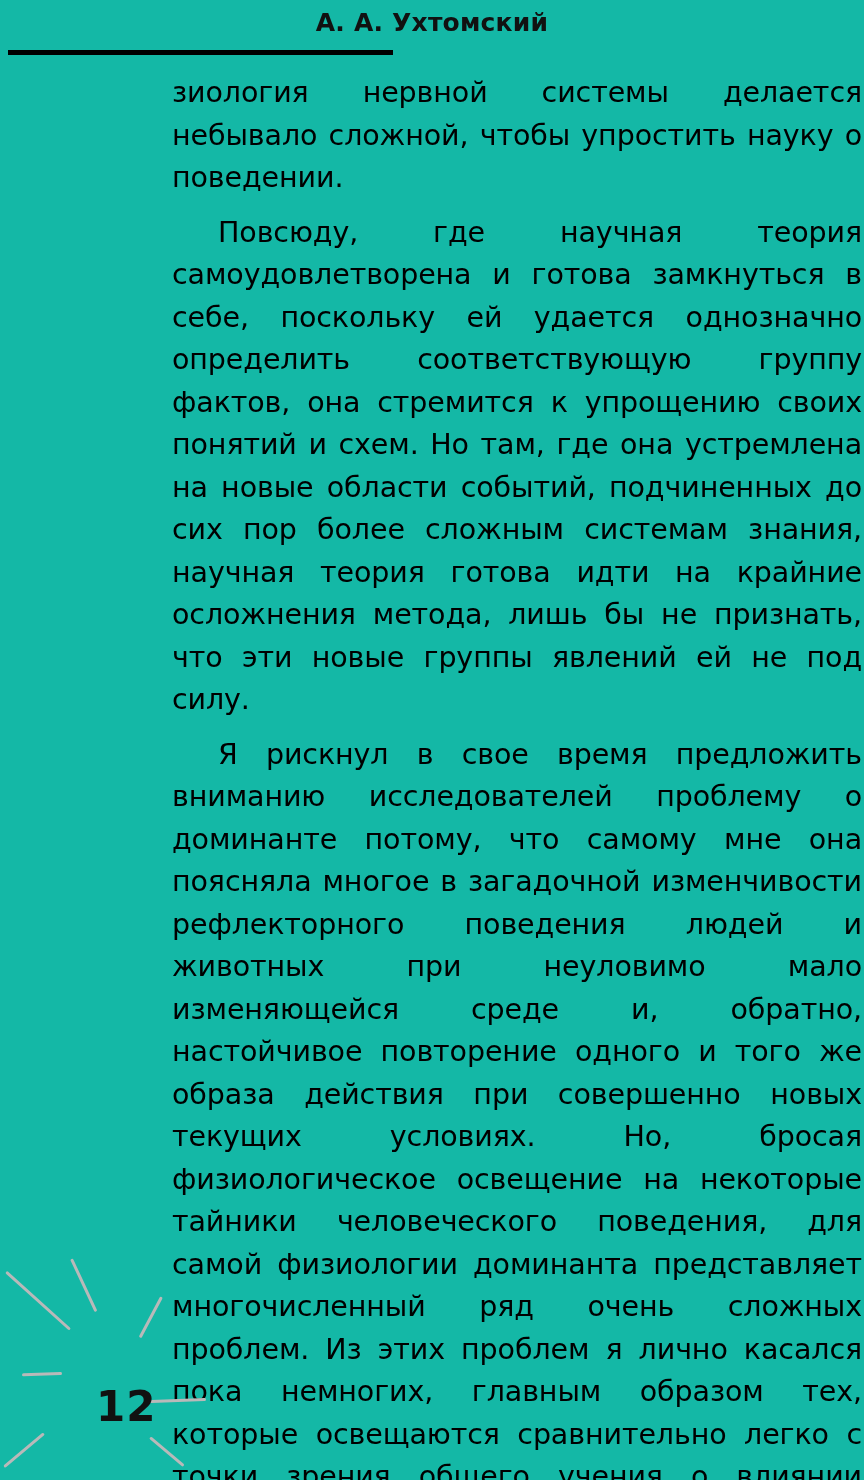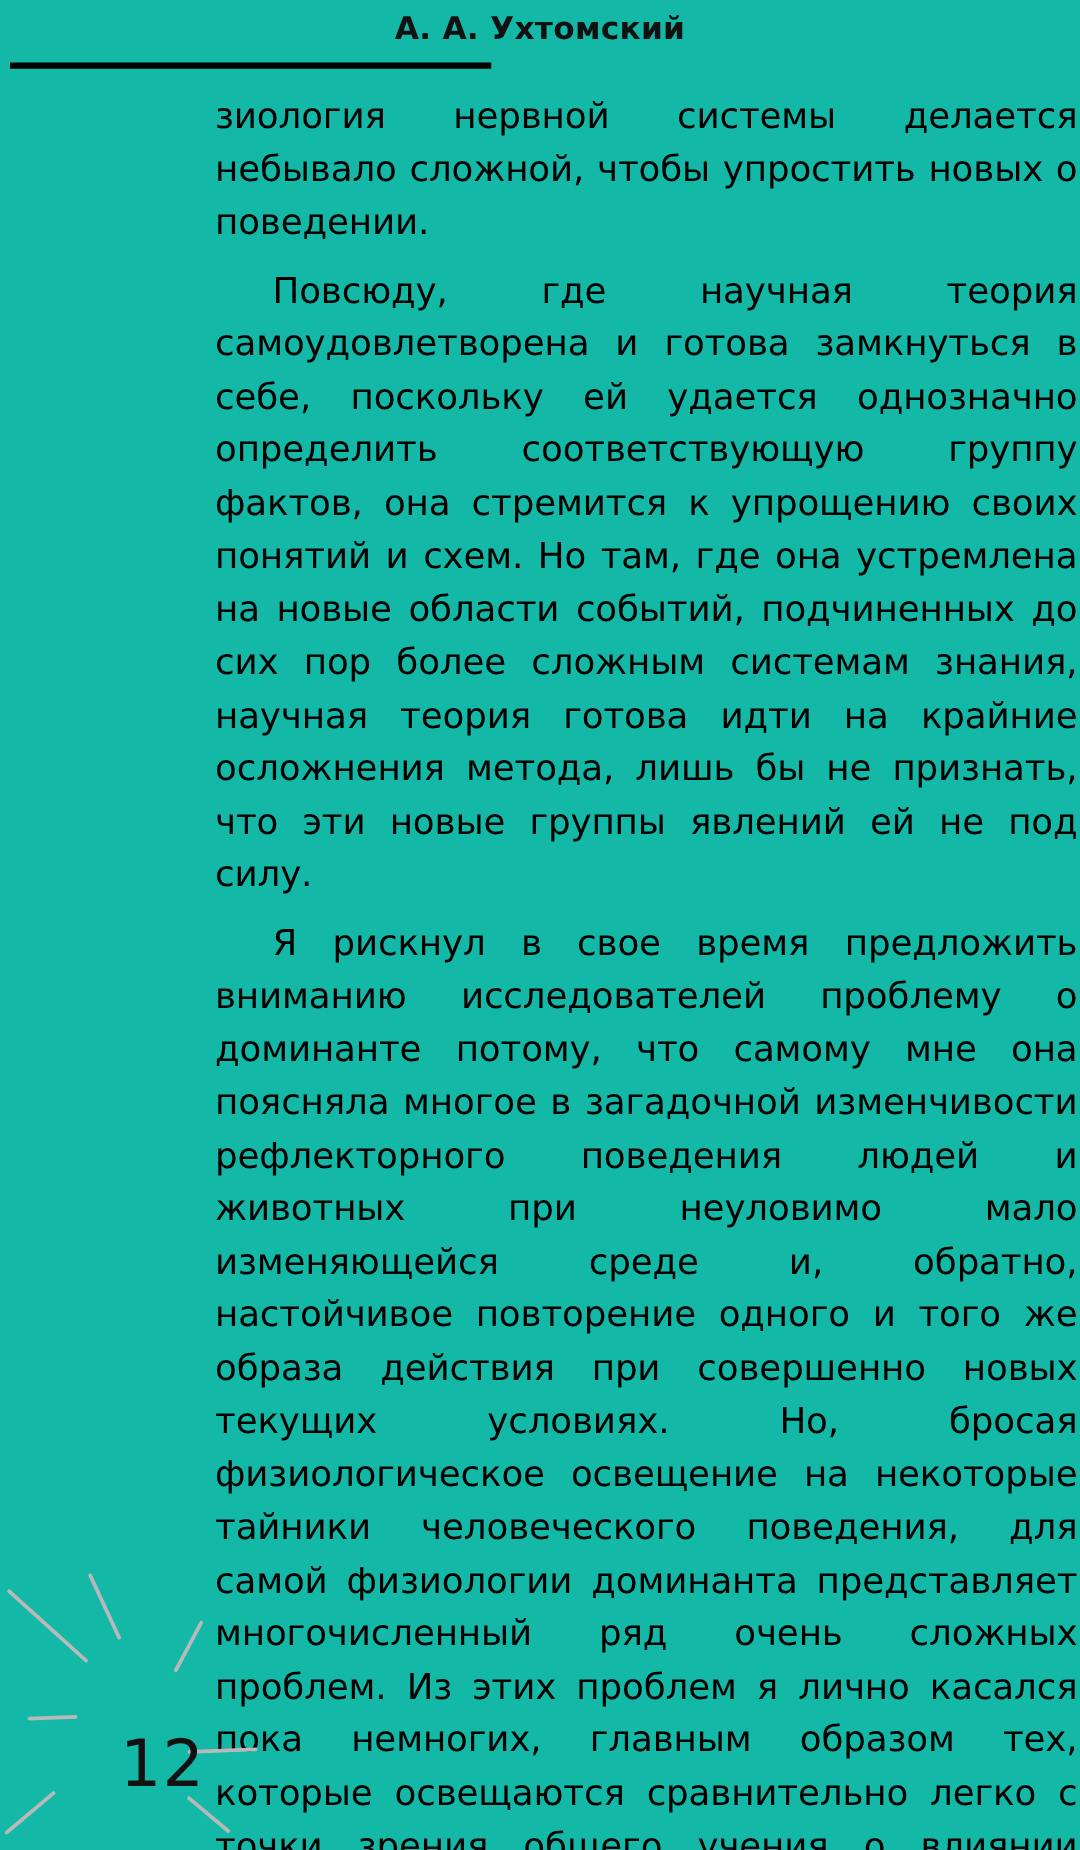--- a/index.html
+++ b/index.html
@@ -68,22 +68,22 @@
     position: absolute;
     left: 0;
     bottom: 0;
     width: 260px;
     height: 240px;
   }
   .folio-num {
     position: absolute;
     left: 96px;
     top: 142px;
-    font-size: 52px;
-    font-weight: 400;
+    font-size: 42px;
+    font-weight: 700;
     color: #111;
     letter-spacing: 1px;
   }
   .ray {
     position: absolute;
     background: #b9b9b9;
     height: 3px;
     transform-origin: 0 50%;
     border-radius: 2px;
   }
@@ -91,21 +91,21 @@
 </head>
 <body>
 
 <div class="page">
 
   <div class="running-head">А. А. Ухтомский</div>
 
   <div class="head-rule"></div>
 
   <div class="body-col">
-    <p class="para">зиология нервной системы делается небывало сложной, чтобы упростить новых о поведении.</p>
+    <p class="para">зиология нервной системы делается небывало сложной, чтобы упростить науку о поведении.</p>
     <p class="para indent">Повсюду, где научная теория самоудовлетворена и готова замкнуться в себе, поскольку ей удается однозначно определить соответствующую группу фактов, она стремится к упрощению своих понятий и схем. Но там, где она устремлена на новые области событий, подчиненных до сих пор более сложным системам знания, научная теория готова идти на крайние осложнения метода, лишь бы не признать, что эти новые группы явлений ей не под силу.</p>
     <p class="para indent">Я рискнул в свое время предложить вниманию исследователей проблему о доминанте потому, что самому мне она поясняла многое в загадочной изменчивости рефлекторного поведения людей и животных при неуловимо мало изменяющейся среде и, обратно, настойчивое повторение одного и того же образа действия при совершенно новых текущих условиях. Но, бросая физиологическое освещение на некоторые тайники человеческого поведения, для самой физиологии доминанта представляет многочисленный ряд очень сложных проблем. Из этих проблем я лично касался пока немногих, главным образом тех, которые освещаются сравнительно легко с точки зрения общего учения о влиянии последовательных возбуждений друг на друга. То, что подготовлено предыдущею историею системы и уже само по себе готово</p>
   </div>
 
   <div class="folio-wrap">
     <span class="ray" style="left:96px; top:70px; width:58px; transform:rotate(-115deg);"></span>
     <span class="ray" style="left:70px; top:88px; width:86px; transform:rotate(-138deg);"></span>
     <span class="ray" style="left:140px; top:96px; width:46px; transform:rotate(-62deg);"></span>
     <span class="ray" style="left:62px; top:132px; width:40px; transform:rotate(178deg);"></span>
     <span class="ray" style="left:150px; top:160px; width:56px; transform:rotate(-2deg);"></span>

